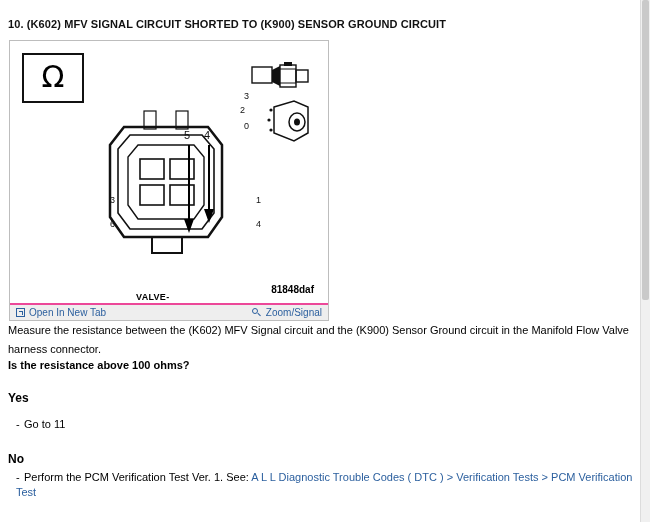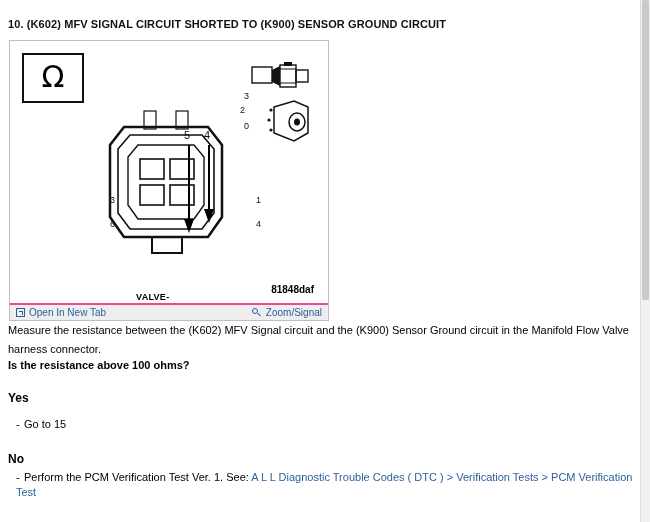--- a/index.html
+++ b/index.html
@@ -295,21 +295,21 @@
       </span>
     </div>
   </div>
 
   <div class="body-text">Measure the resistance between the (K602) MFV Signal circuit and the (K900) Sensor Ground circuit in the Manifold Flow Valve harness connector.</div>
 
   <div class="question">Is the resistance above 100 ohms?</div>
 
   <div class="answer-head">Yes</div>
   <div class="answer-item">
-    <span class="dash">-</span><span>Go to 15</span>
+    <span class="dash">-</span><span>Go to 11</span>
   </div>
 
   <div class="answer-head">No</div>
   <div class="answer-item tight">
     <span class="dash">-</span><span>Perform the PCM Verification Test Ver. 1. </span><span>See:</span>
     <a class="inline-link" href="#">A L L Diagnostic Trouble Codes ( DTC ) &gt; Verification Tests &gt; PCM Verification Test</a>
   </div>
 
   <div class="scroll-strip">
     <div class="scroll-thumb"></div>

